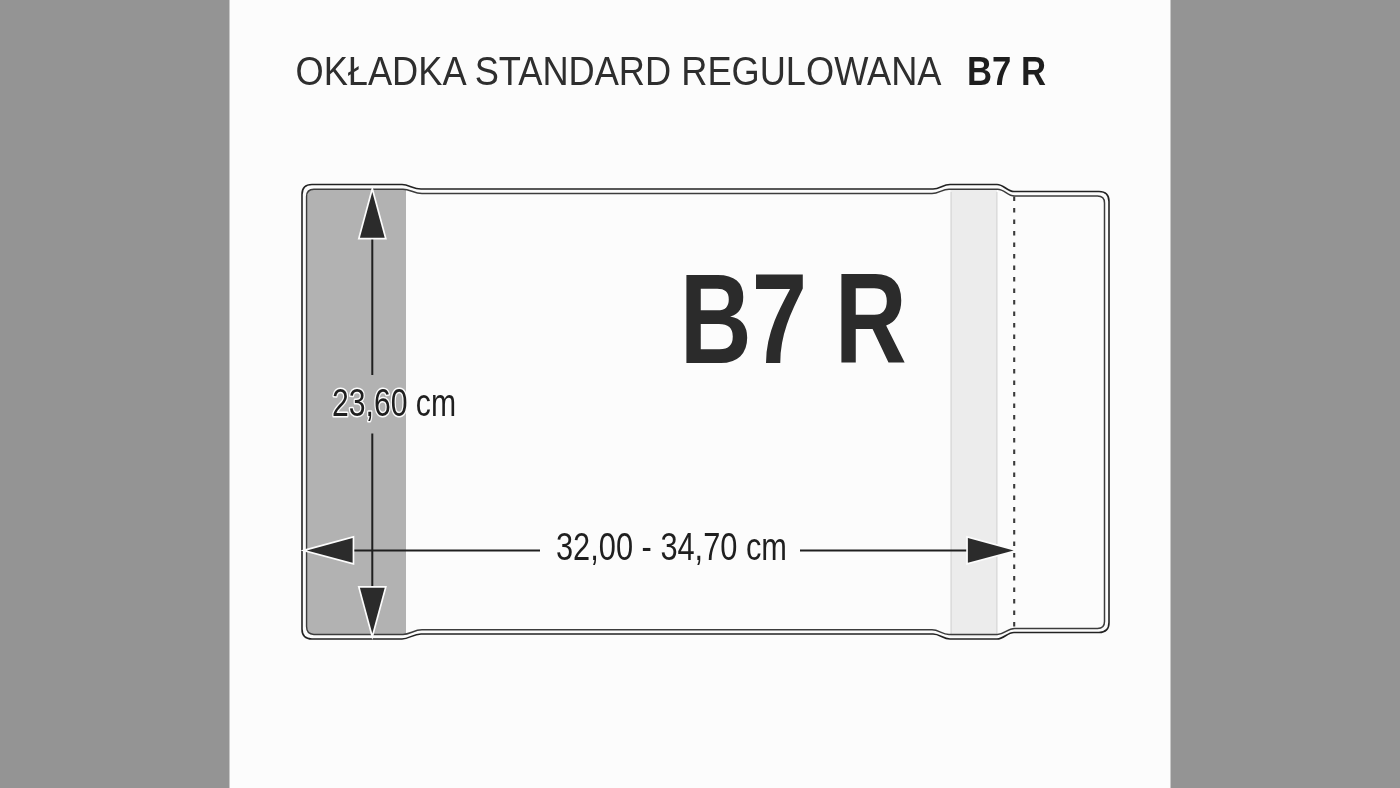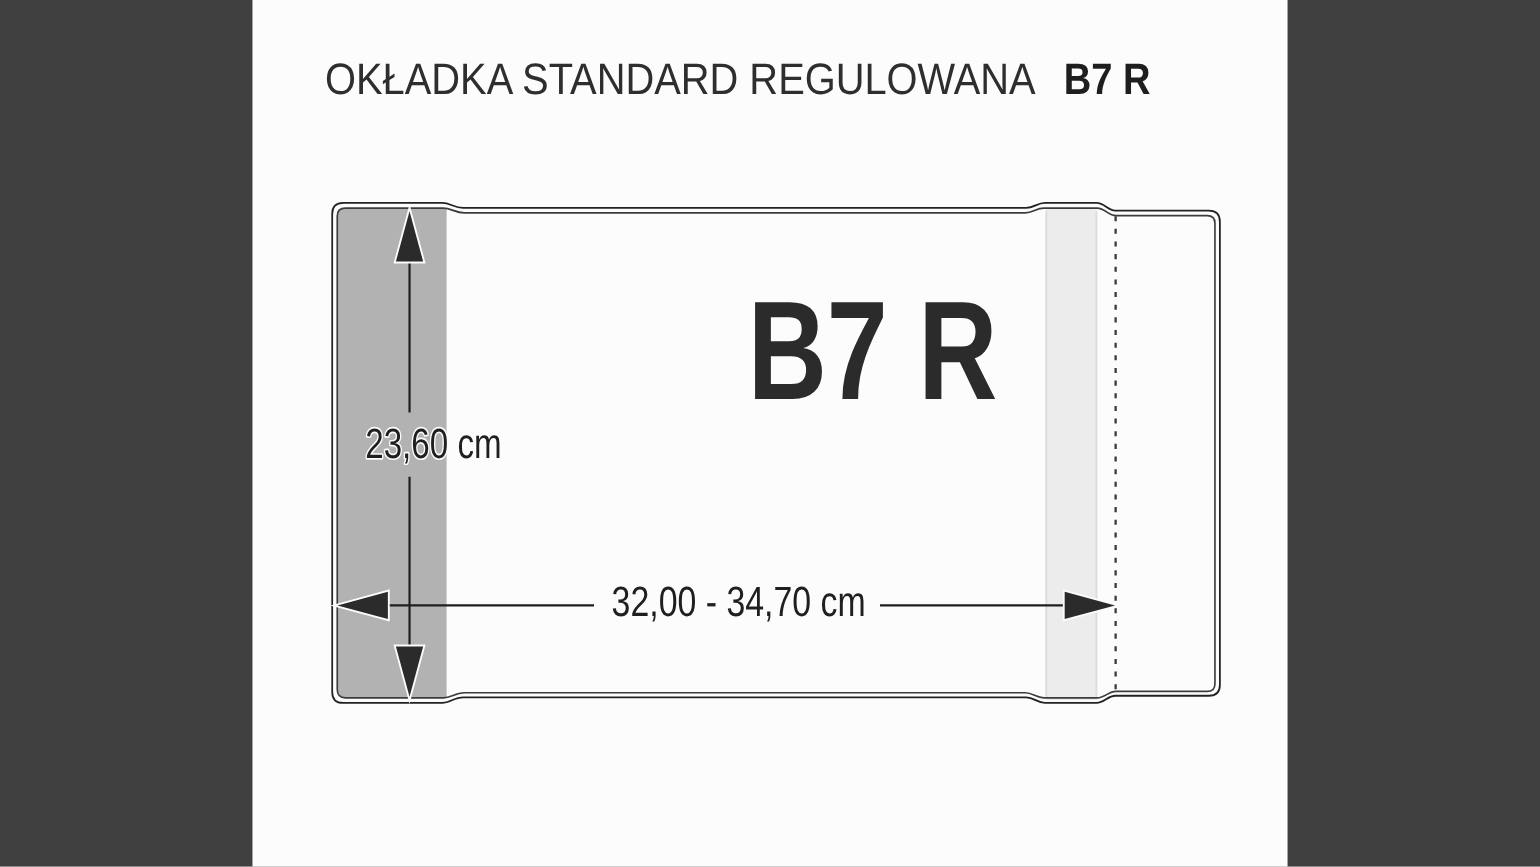--- a/index.html
+++ b/index.html
@@ -1,16 +1,16 @@
 <!DOCTYPE html>
 <html><head>
 <meta charset="utf-8">
 <style>
   html,body{margin:0;padding:0;background:#ffffff;}
-  .page{position:relative;filter:grayscale(1);width:1400px;height:788px;background:#be185d;overflow:hidden;
+  .page{position:relative;filter:grayscale(1);width:1400px;height:788px;background:#14b8a6;overflow:hidden;
         font-family:"Liberation Sans", sans-serif;}
   svg{position:absolute;left:0;top:0;}
   text{font-family:"Liberation Sans", sans-serif;}
 </style>
 </head>
 <body>
 <div class="page">
 <svg width="1400" height="788" viewBox="0 0 1400 788">
 
   <rect x="229.5" y="0" width="941" height="788" fill="#fcfcfc"></rect>

